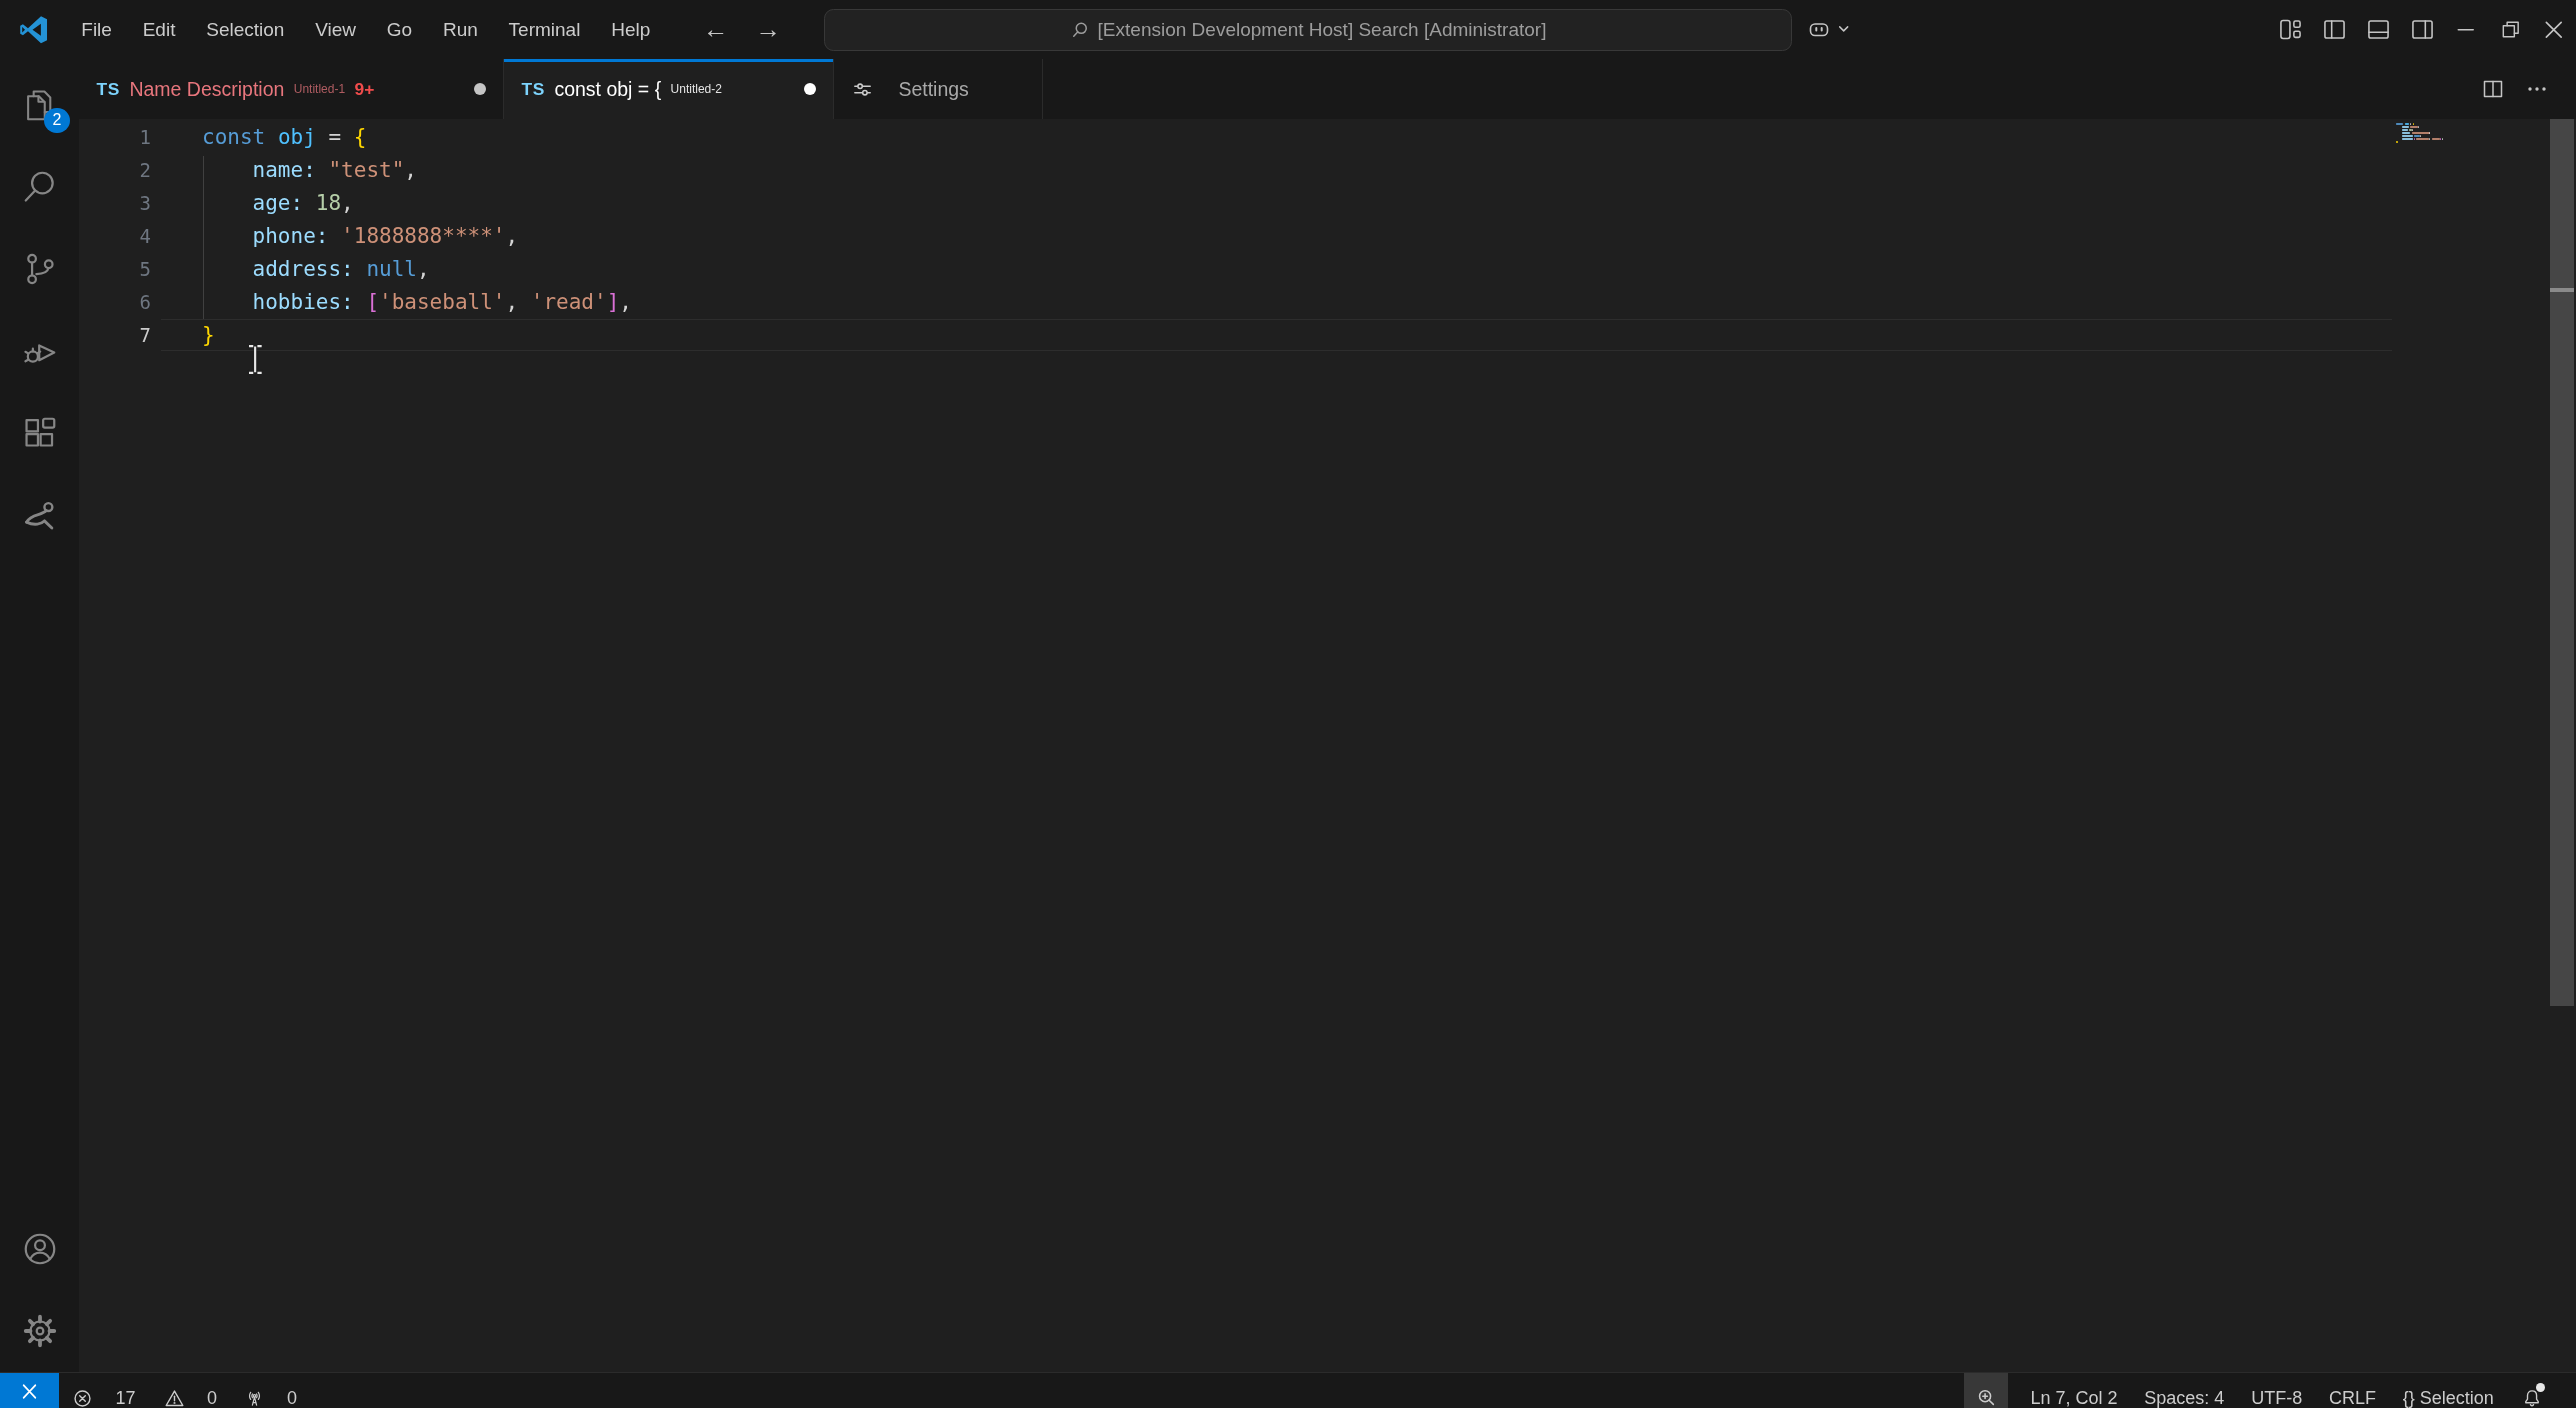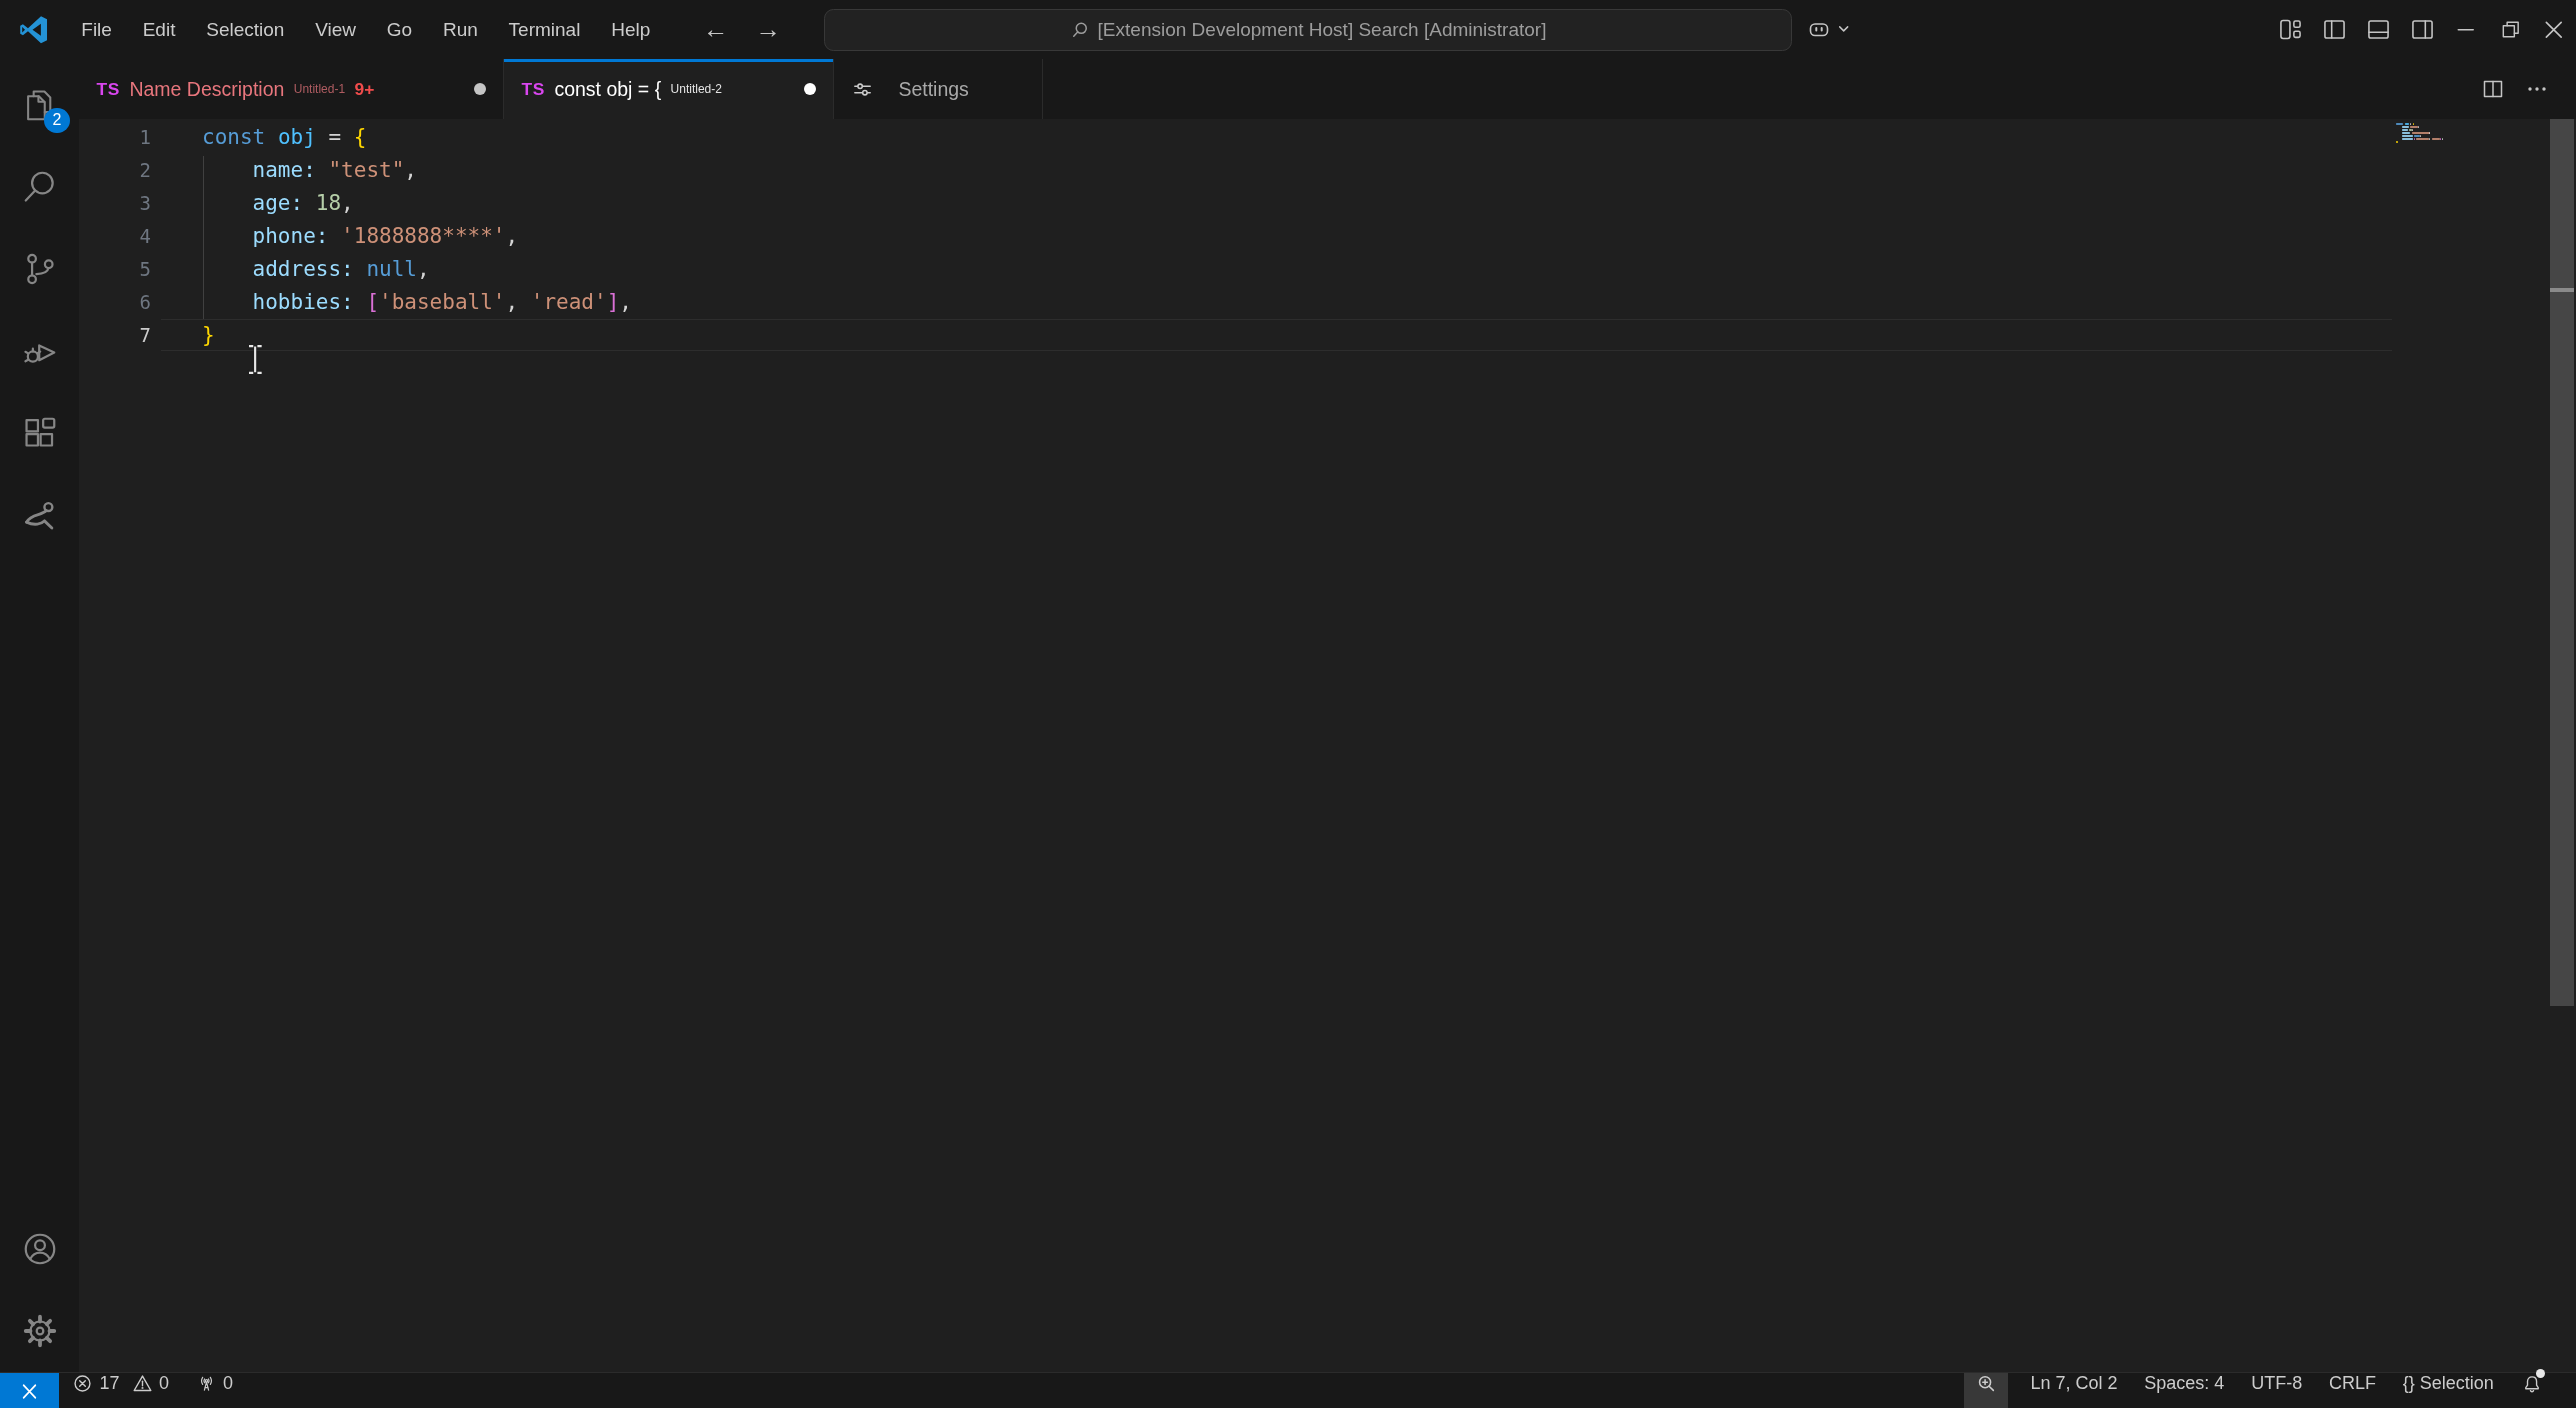--- a/index.html
+++ b/index.html
@@ -28,21 +28,21 @@
   .ab-item:first-child{margin-top:5.4px;}
   .ab-badge{position:absolute;right:9.4px;bottom:13.4px;min-width:25.5px;height:25.5px;border-radius:12.7px;
             background:#0078d4;color:#ffffff;font-size:16px;display:flex;align-items:center;justify-content:center;}
   .ab-bottom{margin-top:auto;}
   
   .tabbar{position:absolute;left:79px;top:59px;right:0;height:60px;background:#181818;display:flex;align-items:stretch;}
   .tab{position:relative;display:flex;align-items:center;padding:0 17.4px;gap:9.4px;border-right:0.7px solid #2b2b2b;
        background:#181818;box-sizing:border-box;}
   .tab.active{background:#1f1f1f;}
   .tab.active .topline{position:absolute;left:0;top:0;right:0;height:3.4px;background:#0078d4;}
-  .ts-badge{color:#d946ef;font-weight:bold;font-size:17.4px;letter-spacing:0.7px;}
+  .ts-badge{color:#7dd3fc;font-weight:bold;font-size:17.4px;letter-spacing:0.7px;}
   .tab-label{font-size:19.5px;}
   .tab-desc{font-size:12px;}
   .tab .dot{margin-left:auto;width:12px;height:12px;border-radius:50%;}
   .tab-err .tab-label{color:#e8767d;}
   .tab-err .tab-desc{color:#e8767d;opacity:.72;}
   .tab-err .err-badge{color:#f14c4c;font-size:17.4px;font-weight:bold;}
   .tab-err .dot{background:#c5c5c5;}
   .tab.active .tab-label{color:#ffffff;}
   .tab.active .tab-desc{color:#e5e5e5;}
   .tab.active .dot{background:#ffffff;}
@@ -65,21 +65,21 @@
   .minimap{position:absolute;left:2312px;top:0;width:159px;height:268px;}
   .mm-dash{position:absolute;height:2px;border-radius:0.7px;opacity:.85;}
   .scrollbar{position:absolute;left:2471px;top:0;width:24px;height:1253px;}
   .sb-slider{position:absolute;left:0;top:0;width:24px;height:887px;background:#464646;}
   .sb-cursor{position:absolute;left:0;top:169px;width:24px;height:4px;background:#8a8a8a;}
   .ibeam{position:absolute;left:166px;top:225px;color:#e8e8e8;filter:drop-shadow(0 0 1.3px #1f1f1f);}
   
   .statusbar{position:absolute;left:0;bottom:0;width:2576px;height:36px;background:#181818;
              border-top:0.7px solid #2b2b2b;display:flex;align-items:center;font-size:18px;color:#cccccc;}
   .sb-remote{width:59px;height:36px;background:#0078d4;color:#ffffff;display:flex;align-items:center;justify-content:center;flex:none;}
-  .sb-item{display:flex;align-items:flex-start;gap:6px;padding:0 13.4px;height:36px;}
+  .sb-item{display:flex;align-items:flex-end;gap:22px;padding:0 13.4px;height:36px;}
   .sb-left{display:flex;align-items:center;}
   .sb-right{margin-left:auto;display:flex;align-items:center;padding-right:20px;}
   .zoom-item{background:#383838;padding:0 10.7px;margin-right:9.4px;}
   .bell-wrap{position:relative;}
   .bell-dot{position:absolute;right:-2.7px;top:-4px;width:9.4px;height:9.4px;border-radius:50%;background:#e7e7e7;}
 </style>
 </head>
 <body>
 
 <div id="app">

